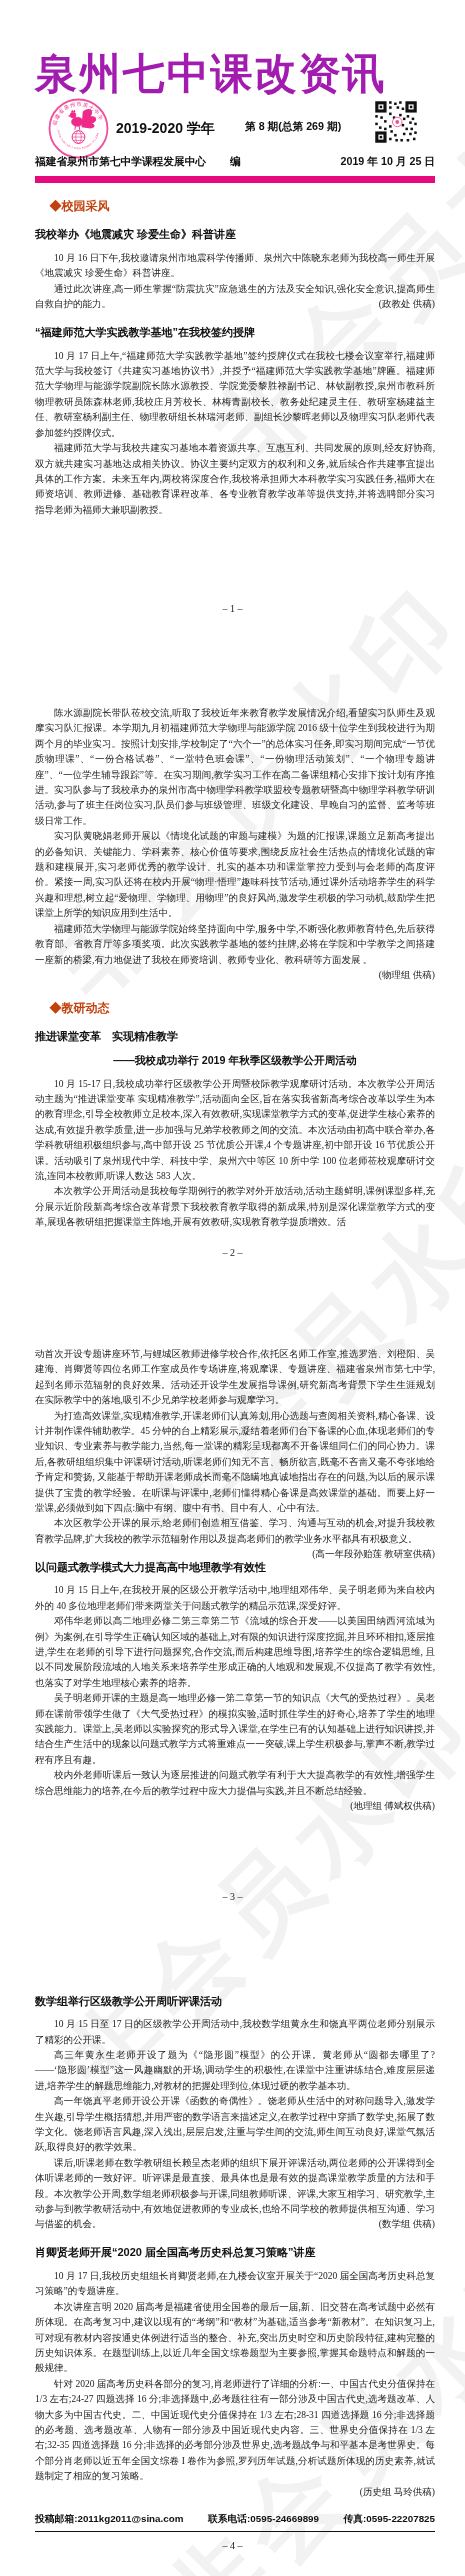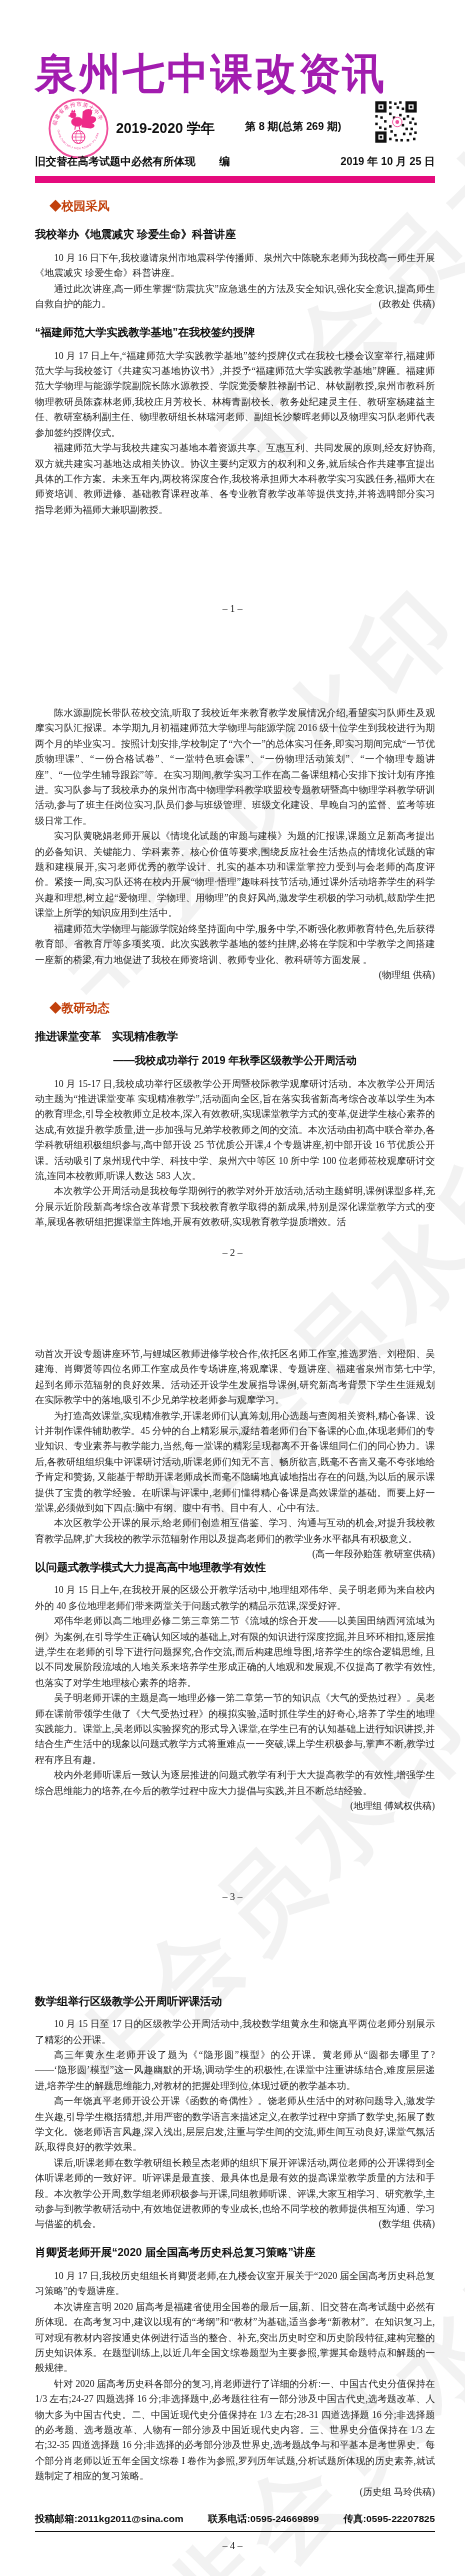--- a/index.html
+++ b/index.html
@@ -158,21 +158,21 @@
             <rect x="62" y="60" width="4" height="4"></rect>
               <rect x="36" y="32" width="6" height="6"></rect>
           </g>
           <circle cx="37" cy="35" r="7.5" fill="#ffffff" stroke="#f0509c" stroke-width="1.4"></circle>
           <circle cx="37" cy="35" r="3" fill="#f0509c"></circle>
         </svg>
       </span>
 
       <div class="editor-row">
         <span>
-          <span>旧交替在高考试题中必然有所体现</span><span class="editor-word">编</span>
+          <span>福建省泉州市第七中学课程发展中心</span><span class="editor-word">编</span>
         </span>
         <span>2019 年 10 月 25 日</span>
       </div>
       <div class="accent-bar"></div>
     </div>
 
     <div class="sec-hdr">◆校园采风</div>
 
     <div class="art-title">我校举办《地震减灾 珍爱生命》科普讲座</div>
     <p class="para">10 月 16 日下午,我校邀请泉州市地震科学传播师、泉州六中陈晓东老师为我校高一师生开展《地震减灾 珍爱生命》科普讲座。</p>

